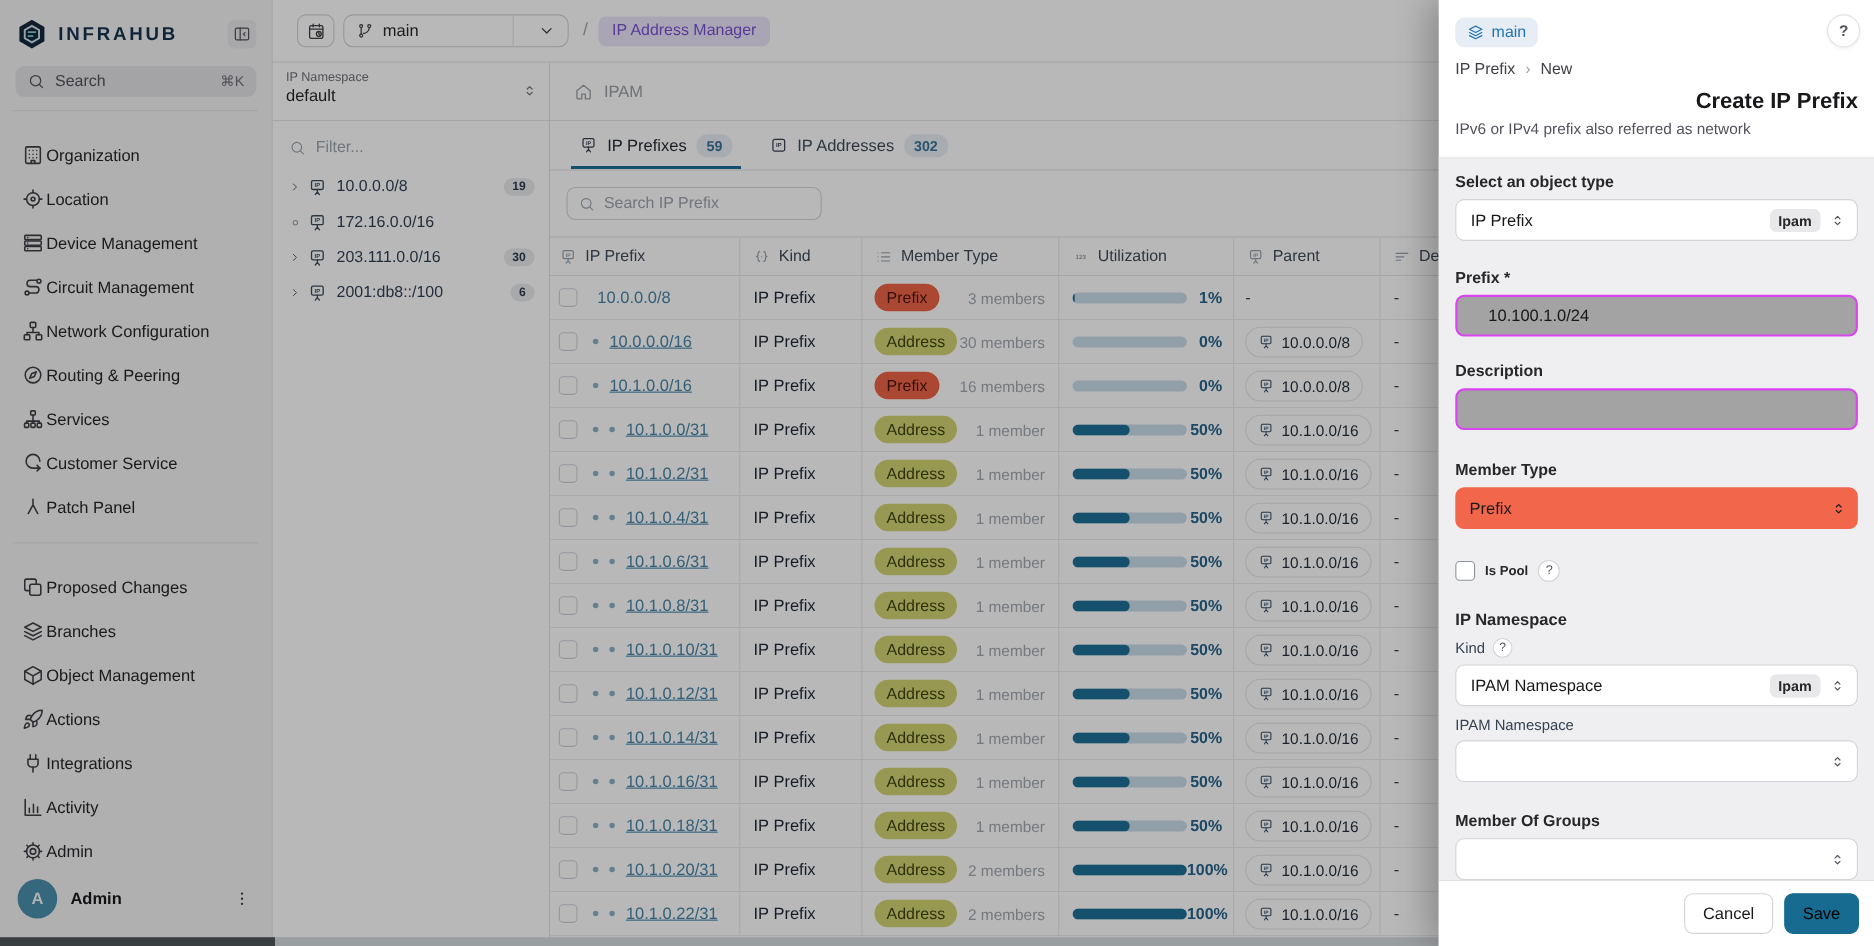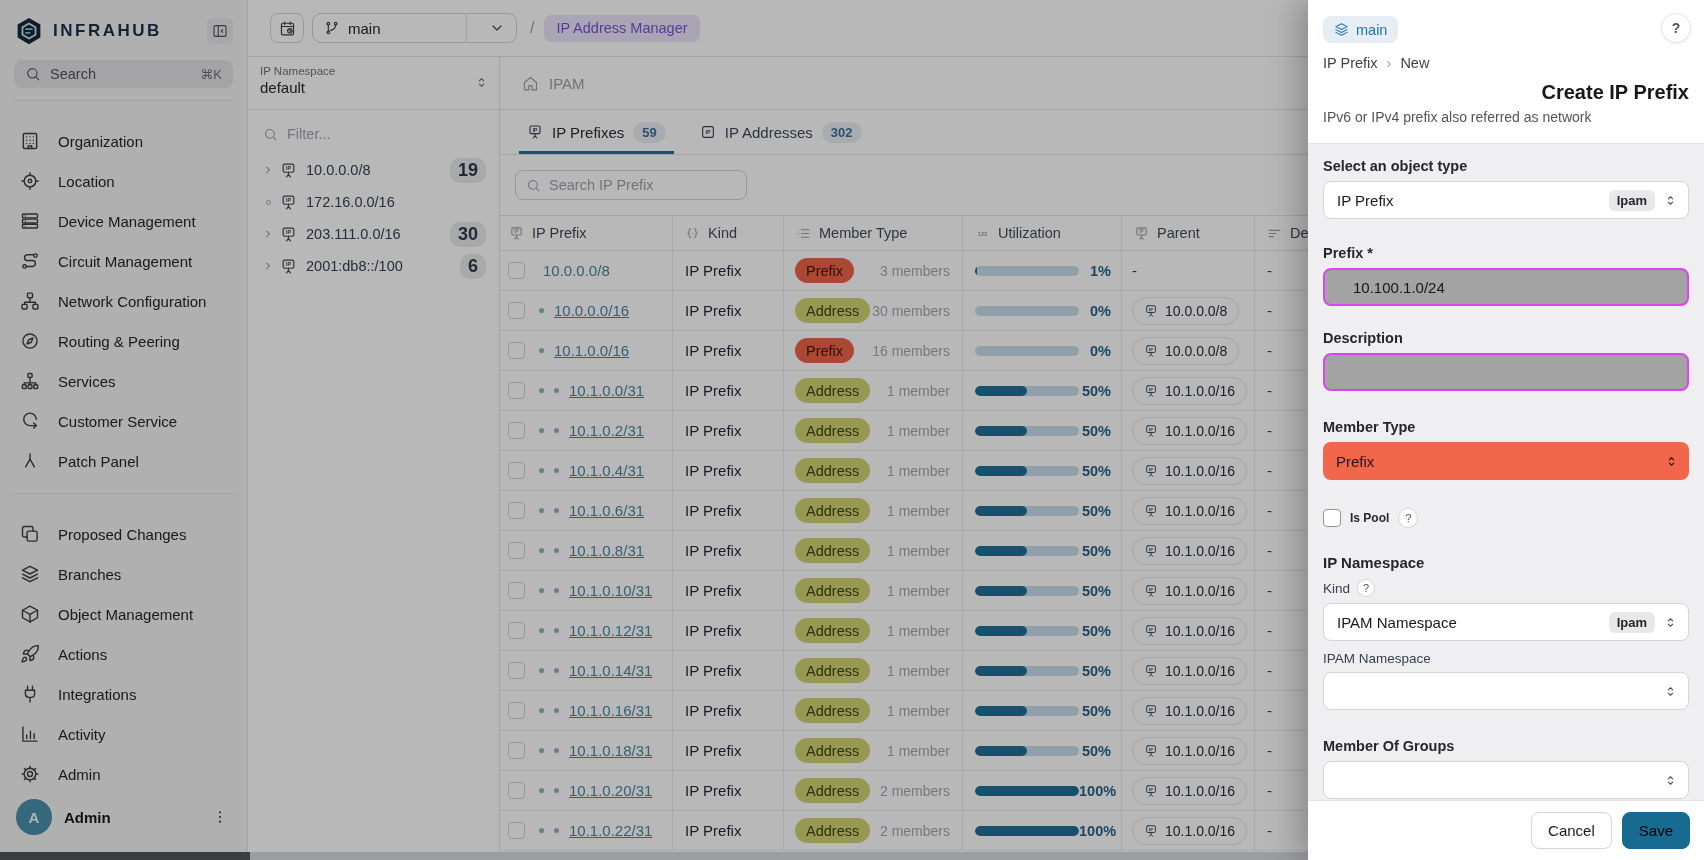--- a/index.html
+++ b/index.html
@@ -17,21 +17,21 @@
              border-right:1px solid #e4e4e7; padding:12px 14px; display:flex; flex-direction:column; }
   .logo-row { display:flex; align-items:center; gap:9px; height:40px; }
   .logo-text { font-size:17px; font-weight:800; letter-spacing:2.5px; color:#15324d; flex:1; }
   .collapse-btn { width:26px; height:26px; border-radius:6px; background:#e9e9ec; color:#52525b;
                   display:flex; align-items:center; justify-content:center; cursor:pointer; }
   .side-search { margin-top:10px; height:30px; background:#e4e4e7; border-radius:8px; display:flex;
                  align-items:center; gap:9px; padding:0 11px; color:#52525b; font-size:14.5px; cursor:text; }
   .side-search .shortcut { margin-left:auto; color:#71717a; font-size:13px; }
   .side-div { border-top:1px solid #e4e4e7; margin:12px -2px 0; }
   .nav { padding-top:20px; }
-  .nav-item { display:flex; align-items:center; gap:18px; height:40px; padding:0 6px; font-size:15px;
+  .nav-item { display:flex; align-items:center; gap:2px; height:40px; padding:0 6px; font-size:15px;
               color:#27272a; border-radius:8px; cursor:pointer; }
   .nav-item .ic { color:#3f3f46; }
   .user-row { margin-top:auto; display:flex; align-items:center; gap:12px; height:48px; padding:0 2px; }
   .avatar { width:36px; height:36px; border-radius:50%; background:var(--avatar); color:#f0f6f9;
             display:flex; align-items:center; justify-content:center; font-size:15px; font-weight:600; }
   .user-name { font-size:15px; font-weight:600; color:#18181b; flex:1; }
   .kebab { width:22px; height:22px; color:#3f3f46; display:flex; align-items:center; justify-content:center; cursor:pointer; }
 
   
   .topbar { position:absolute; left:248px; top:0; right:0; height:57px; background:#fff;
@@ -56,21 +56,21 @@
   .ns-value { font-size:15px; color:#27272a; margin-top:2px; }
   .ns-chev { position:absolute; right:10px; top:18px; color:#71717a; }
   .filter-row { height:40px; margin-top:4px; display:flex; align-items:center; gap:9px; padding:0 15px; color:#9ca3af; }
   .filter-row input { border:none; outline:none; font-size:14.5px; color:#374151; width:150px; background:transparent; }
   .filter-row input::placeholder { color:#9ca3af; }
   .tree-item { height:32px; display:flex; align-items:center; padding:0 13px 0 12px; cursor:pointer; }
   .tw { width:16px; display:flex; align-items:center; justify-content:center; color:#52525b; }
   .leafdot { width:5px; height:5px; border:1.5px solid #9ca3af; border-radius:50%; display:inline-block; }
   .tree-ip { color:#3b4c5c; margin-left:4px; }
   .tree-label { font-size:14.5px; color:#334155; margin-left:9px; }
-  .cntb { margin-left:auto; background:#e8eaee; color:#2f3b4a; font-size:18px; font-weight:700;
+  .cntb { margin-left:auto; background:#e8eaee; color:#2f3b4a; font-size:11px; font-weight:700;
           border-radius:10px; padding:2px 8px; }
 
   
   .main-panel { position:absolute; left:500px; top:57px; right:0; bottom:8px; background:#fff; overflow:hidden; }
   .ipam-header { height:53px; border-bottom:1px solid #e4e4e7; display:flex; align-items:center; gap:10px;
                  padding-left:22px; color:#9aa0a6; font-size:15px; }
   .tabs { height:45px; border-bottom:1px solid #e4e4e7; display:flex; align-items:stretch; padding-left:10px; }
   .tab { display:flex; align-items:center; gap:9px; padding:0 8px; margin:0 9px; cursor:pointer;
          font-size:15px; color:#3f4a56; }
   .tab .ic { color:#374151; }

